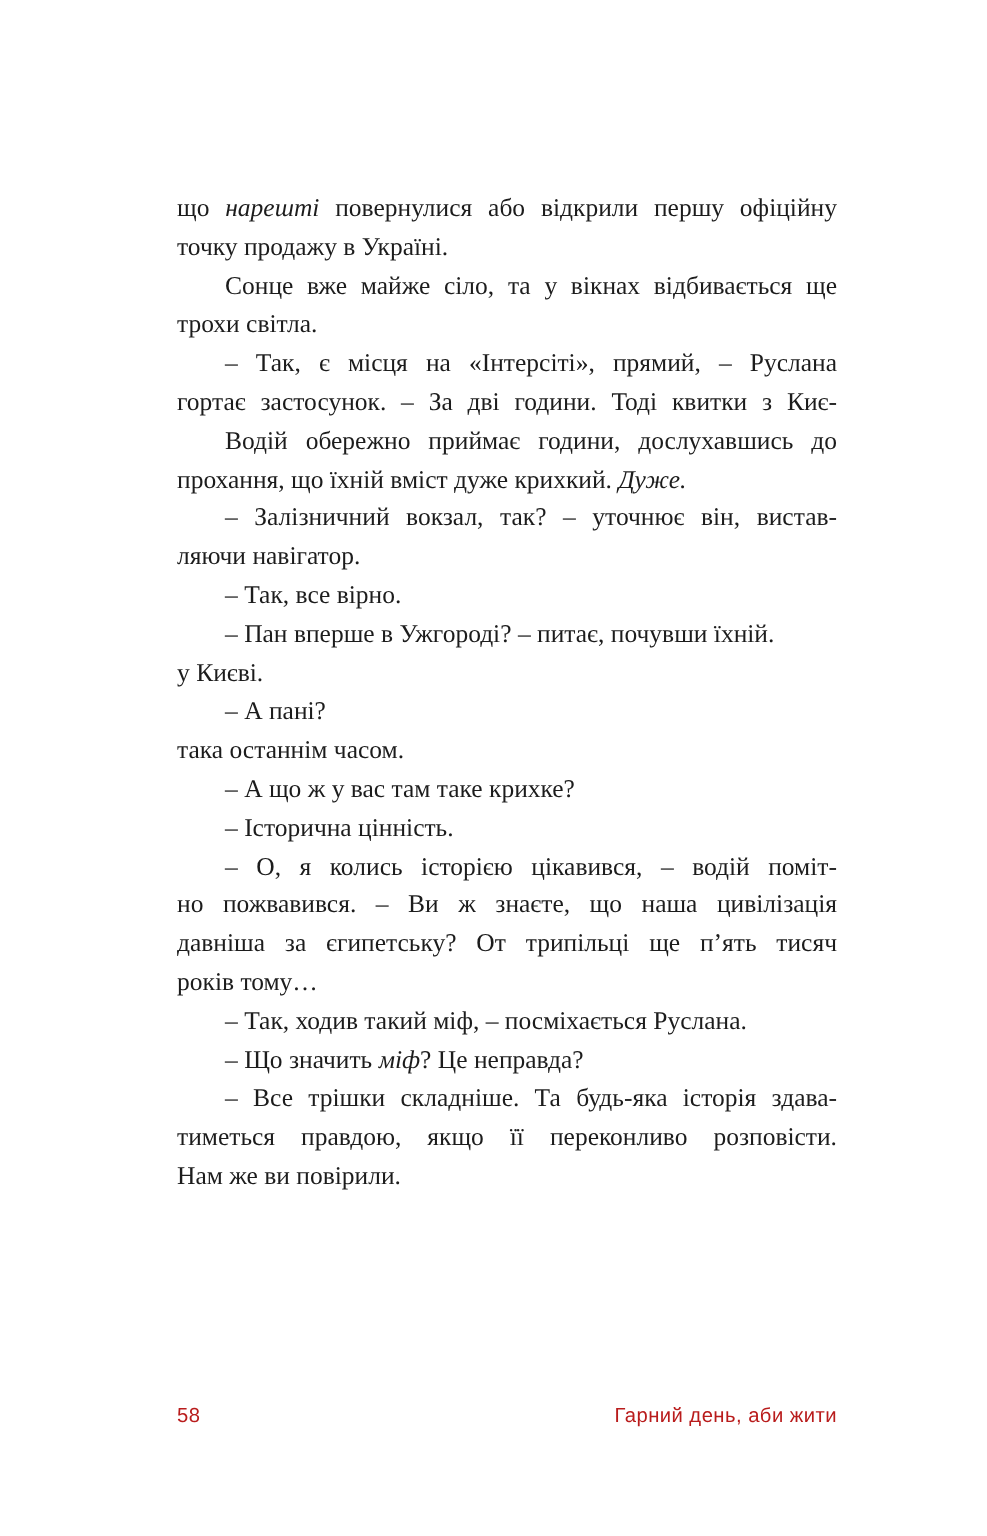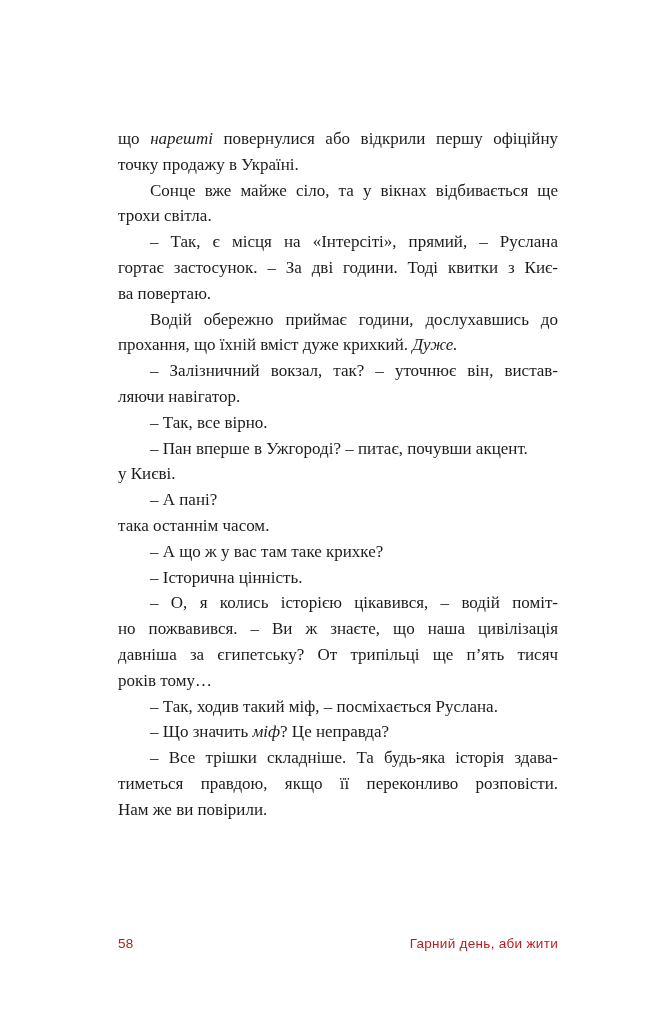--- a/index.html
+++ b/index.html
@@ -65,35 +65,34 @@
         <div class="line"><span>що </span><em>нарешті</em><span> повернулися або відкрили першу офіційну</span></div>
         <div class="line final"><span>точку продажу в Україні.</span></div>
       </div>
       <div class="para">
         <div class="line indent"><span>Сонце вже майже сіло, та у вікнах відбивається ще</span></div>
         <div class="line final"><span>трохи світла.</span></div>
       </div>
       <div class="para">
         <div class="line indent"><span>– Так, є місця на «Інтерсіті», прямий, – Руслана</span></div>
         <div class="line"><span>гортає застосунок. – За дві години. Тоді квитки з Киє-</span></div>
-        <div class="line final"><span>ва повертаю.</span></div>
       </div>
       <div class="para">
         <div class="line indent"><span>Водій обережно приймає години, дослухавшись до</span></div>
         <div class="line final"><span>прохання, що їхній вміст дуже крихкий. </span><em>Дуже.</em></div>
       </div>
       <div class="para">
         <div class="line indent"><span>– Залізничний вокзал, так? – уточнює він, вистав-</span></div>
         <div class="line final"><span>ляючи навігатор.</span></div>
       </div>
       <div class="para">
         <div class="line final indent"><span>– Так, все вірно.</span></div>
       </div>
       <div class="para">
-        <div class="line final indent"><span>– Пан вперше в Ужгороді? – питає, почувши акцент.</span></div>
+        <div class="line final indent"><span>– Пан вперше в Ужгороді? – питає, почувши їхній.</span></div>
       </div>
       <div class="para">
         <div class="line final"><span>у Києві.</span></div>
       </div>
       <div class="para">
         <div class="line final indent"><span>– А пані?</span></div>
       </div>
       <div class="para">
         <div class="line final"><span>така останнім часом.</span></div>
       </div>

